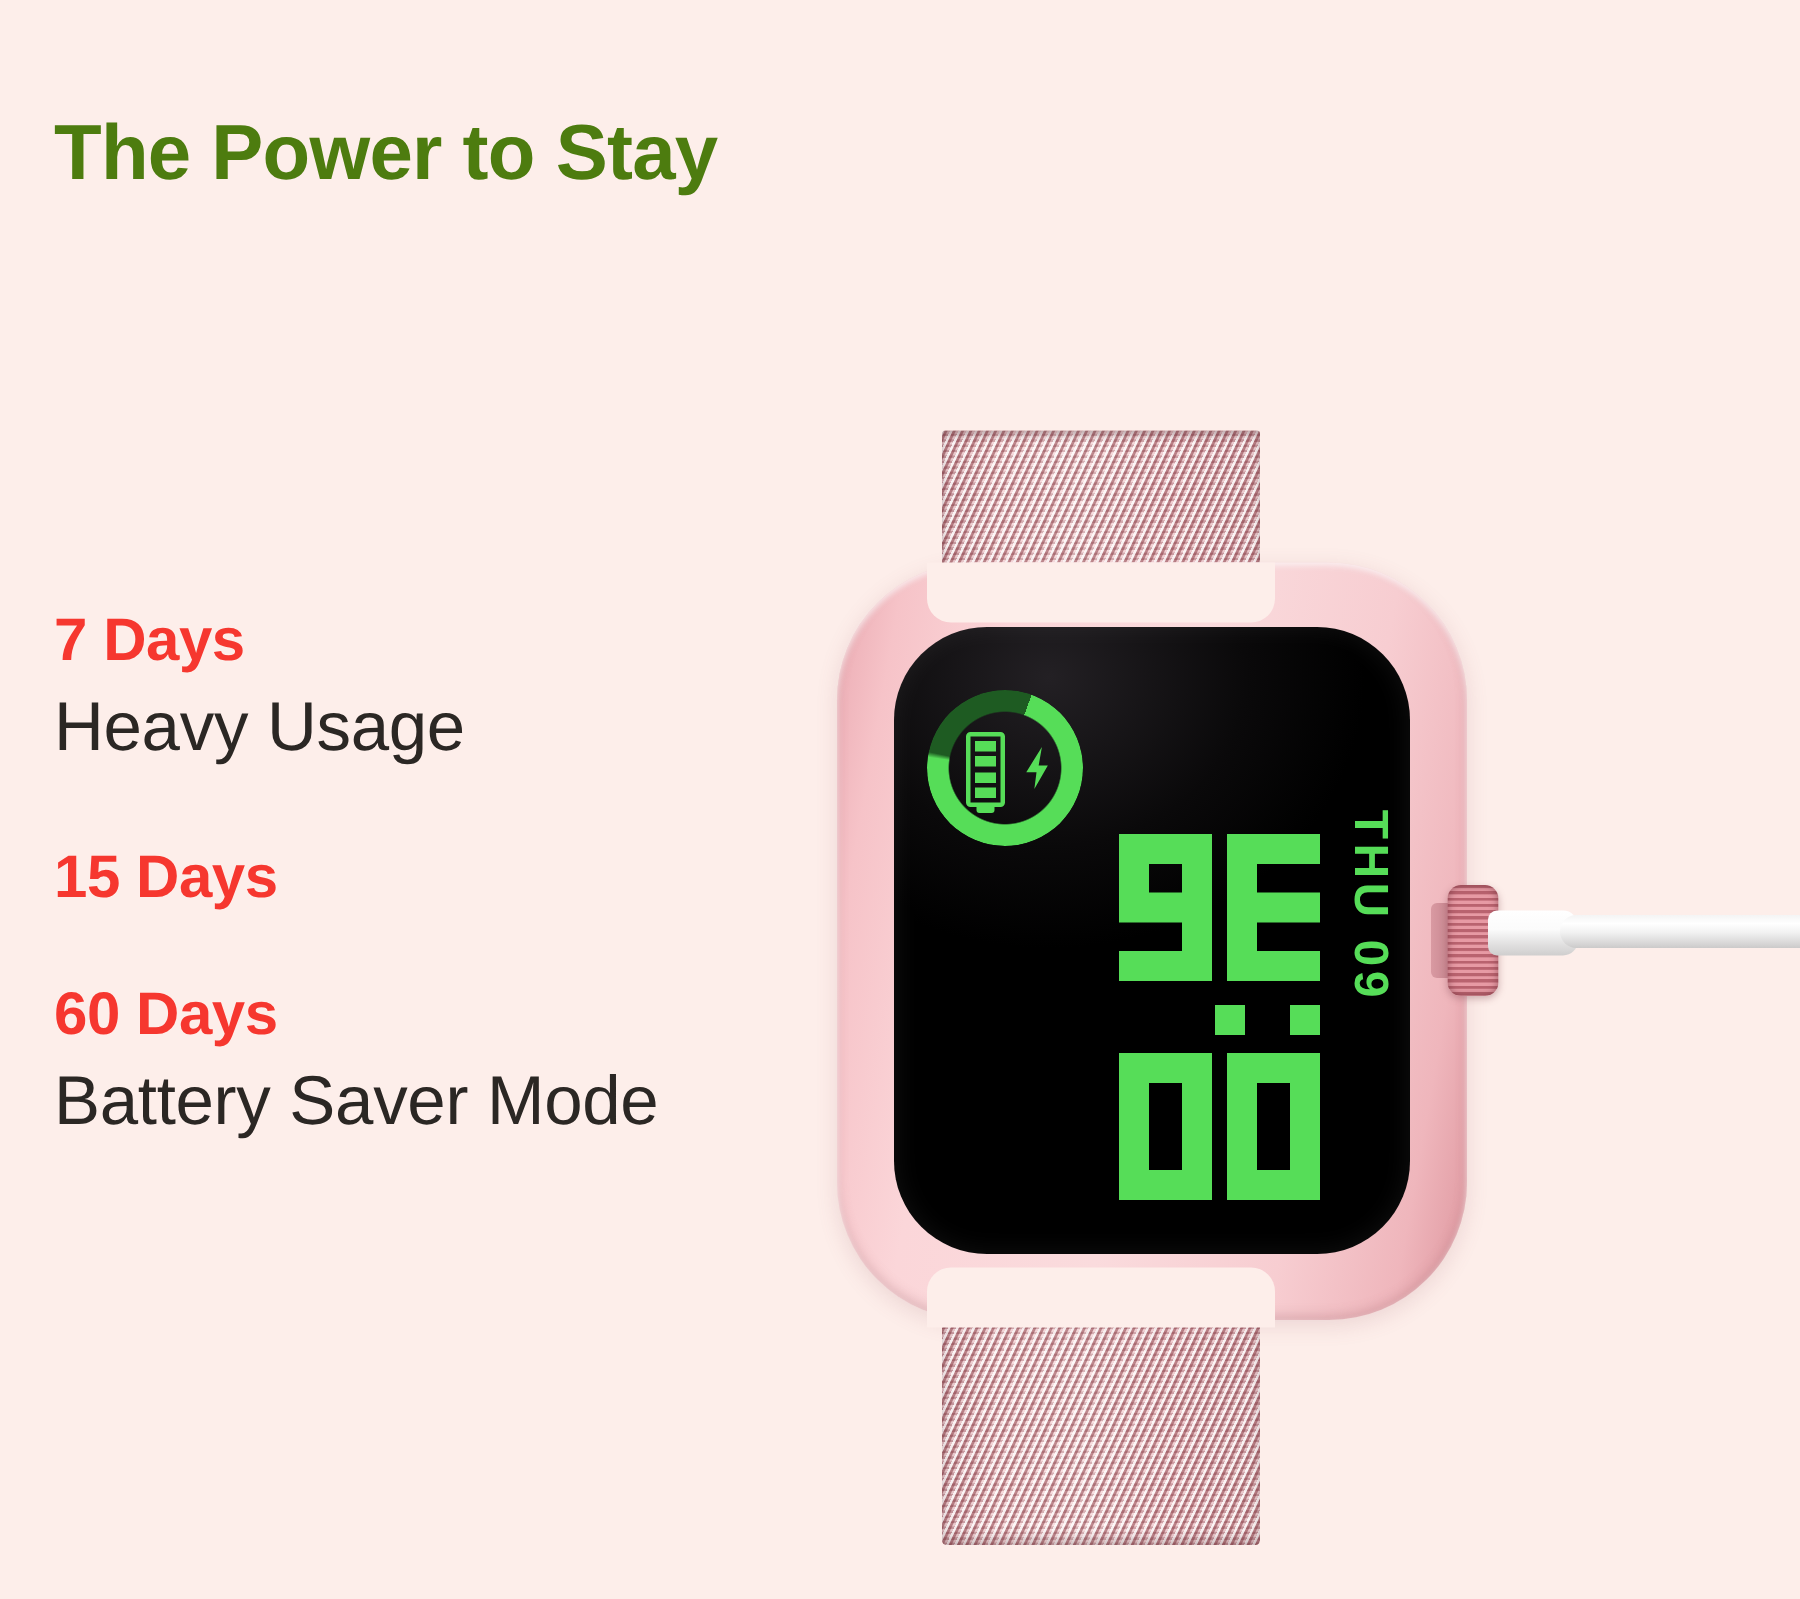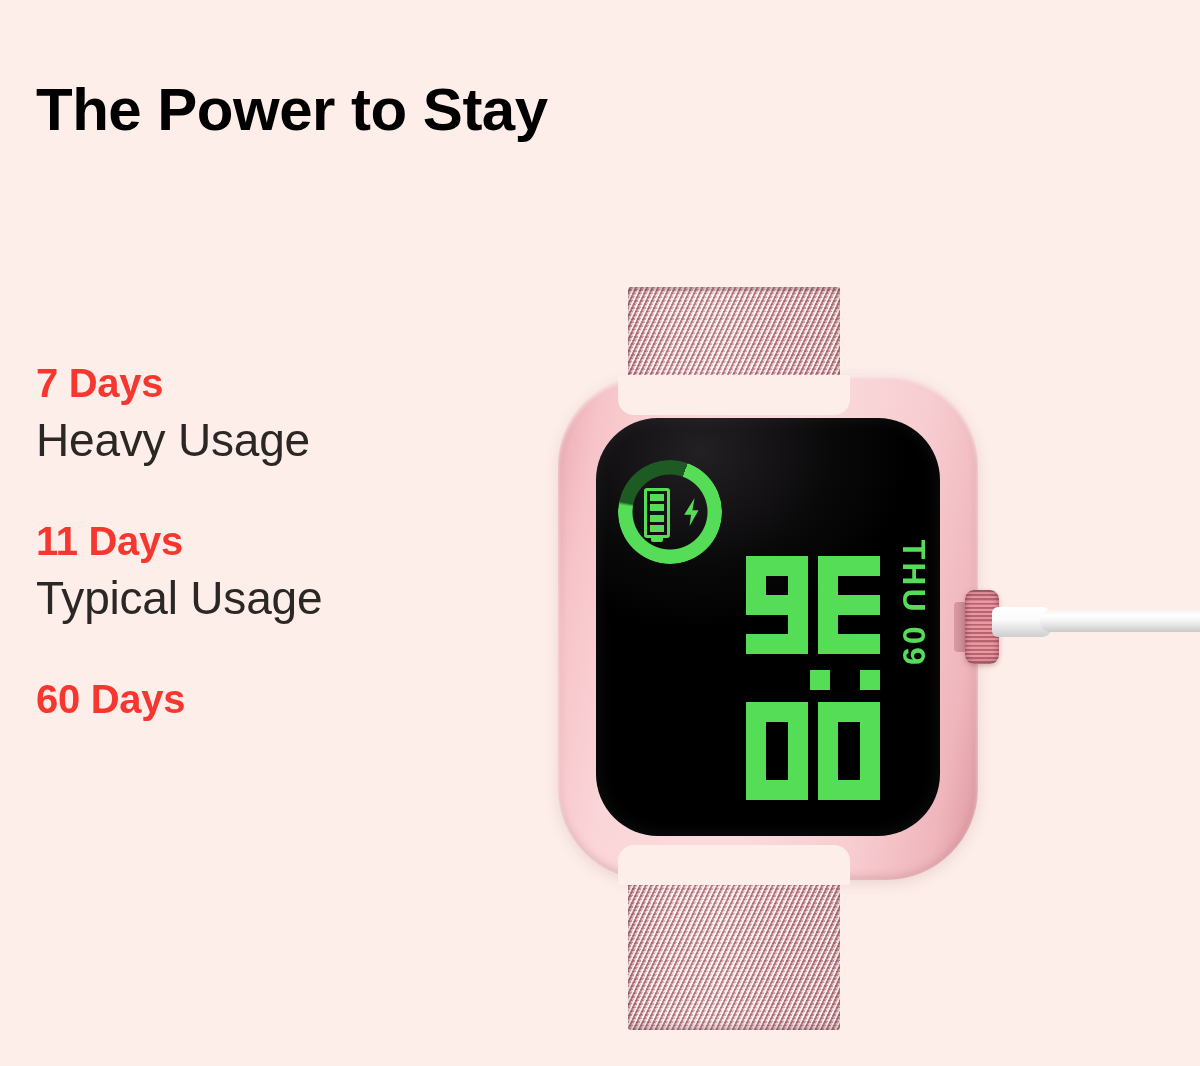--- a/index.html
+++ b/index.html
@@ -17,36 +17,36 @@
   }
 
   
   .headline {
     position: absolute;
     left: 36px;
     top: 58px;
     width: 700px;
   }
   .headline-line {
-    font-size: 60px;
+    font-size: 52px;
     font-weight: bold;
-    color: #000000;
+    color: #4d7c0f;
     line-height: 1.72;
     letter-spacing: -0.5px;
     white-space: nowrap;
   }
 
   
   .stats {
     position: absolute;
     left: 36px;
     top: 360px;
     width: 470px;
   }
-  .stat-block { margin-bottom: 44px; }
+  .stat-block { margin-bottom: 44px; margin-top: 44px; }
   .stat-block:last-child { margin-bottom: 0; }
   .stat-value {
     font-size: 40px;
     font-weight: bold;
     color: #f6372f;
     line-height: 1.18;
     letter-spacing: -0.3px;
     white-space: nowrap;
   }
   .stat-label {
@@ -328,25 +328,25 @@
   <div class="headline">
     <div class="headline-line">The Power to Stay</div>
   </div>
 
   <div class="stats">
     <div class="stat-block">
       <div class="stat-value">7 Days</div>
       <div class="stat-label">Heavy Usage</div>
     </div>
     <div class="stat-block">
-      <div class="stat-value">11 Days</div>
-      <div class="stat-label">Typical Usage</div>
+      <div class="stat-value">15 Days</div>
     </div>
     <div class="stat-block">
       <div class="stat-value">60 Days</div>
+      <div class="stat-label">Battery Saver Mode</div>
     </div>
   </div>
 
   <div id="watch">
 
     <div class="band band-top"></div>
     <div class="band-strip band-strip-top"></div>
 
     <div class="band band-bottom"></div>
     <div class="band-strip band-strip-bottom"></div>

